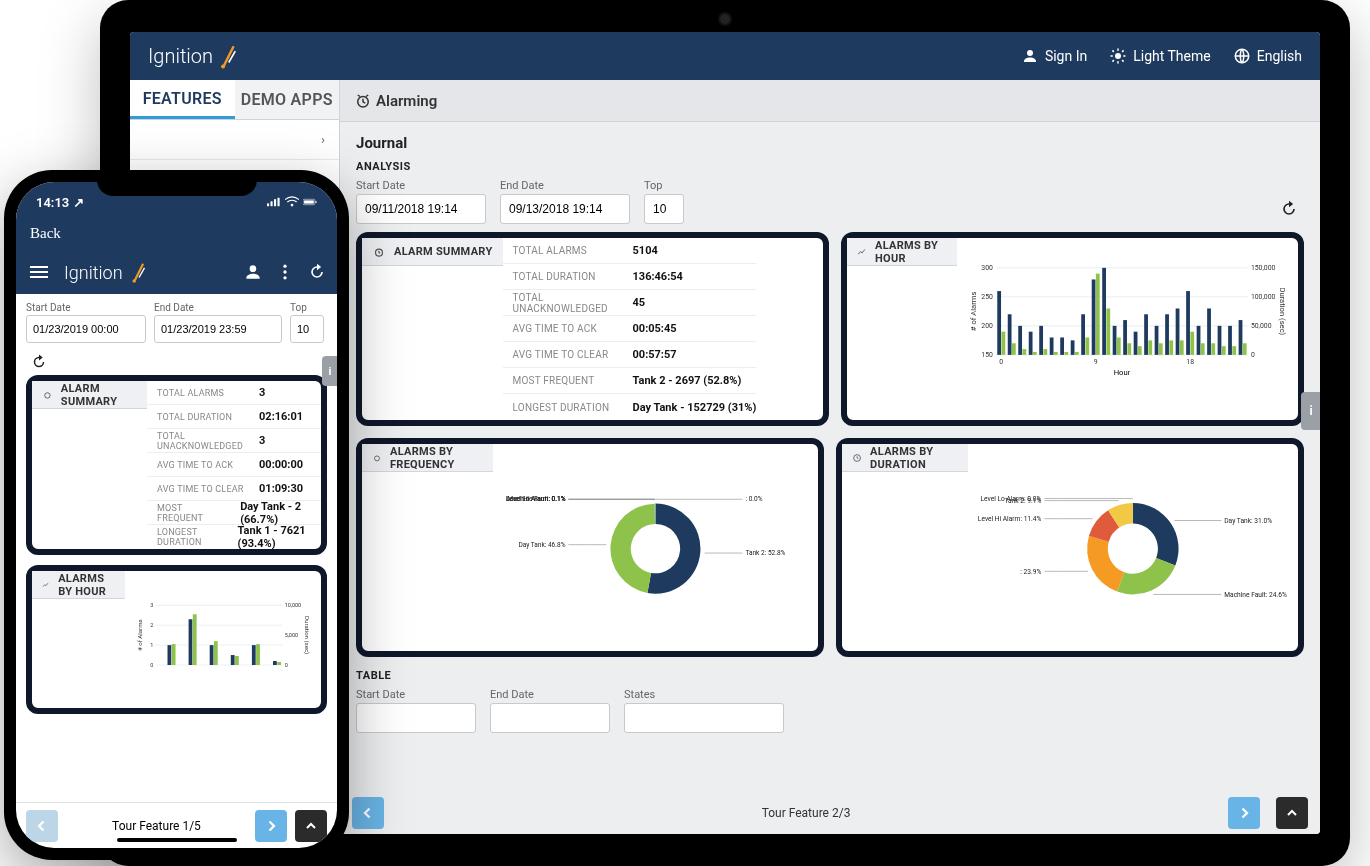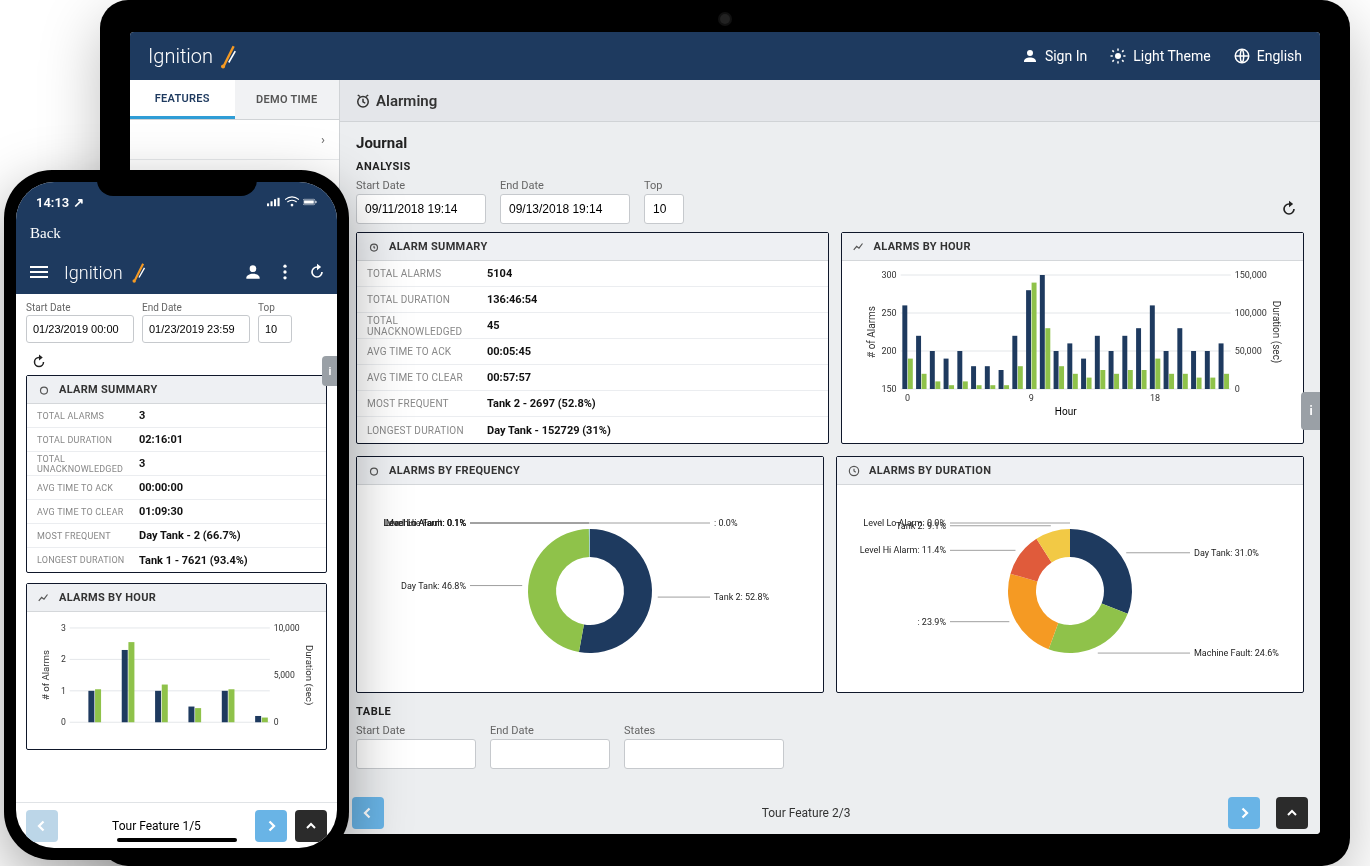--- a/index.html
+++ b/index.html
@@ -63,21 +63,21 @@
 .body-row { flex:1; display:flex; min-height:0; }
 
 .sidenav {
   width: 210px;
   background: #fff;
   display:flex; flex-direction:column;
   border-right: 1px solid #d0d3d6;
 }
 .tabs {
   display:flex; height:40px; background:#f1f2f4; border-bottom:1px solid #d0d3d6;
-  font-size: 11px; font-weight: 600; color:#555;
+  font-size: 16px; font-weight: 600; color:#555;
 }
 .tabs .tab {
   flex:1; display:flex; align-items:center; justify-content:center;
   cursor:pointer; letter-spacing:.3px;
 }
 .tabs .tab.active { color:#1e3a5f; border-bottom:3px solid #2f9dd6; background:#fff;}
 .nav-item {
   display:flex; align-items:center; justify-content:space-between;
   height: 40px; padding: 0 14px;
   border-bottom:1px solid #e7e9eb;
@@ -116,22 +116,22 @@
   font-size:12px; background:#fff;
 }
 .refresh-btn {
   margin-left:auto; width:30px; height:30px; display:flex;
   align-items:center; justify-content:center; cursor:pointer;
 }
 .refresh-btn svg{width:20px;height:20px;fill:#222;}
 
 .panels-row{ display:flex; gap:12px; margin-bottom: 12px;}
 .panel {
-  background:#fff; border:1px solid #0f172a; border-radius:2px; flex:1;
-  display:flex; flex-direction:column; min-width:0;
+  background:#fff; border:6px solid #0f172a; border-radius:12px; flex:1;
+  display:flex; flex-direction:row; min-width:0;
 }
 .panel-head{
   height:28px; background:#eef0f3; border-bottom:1px solid #d4d7da;
   display:flex; align-items:center; gap:8px; padding:0 10px;
   font-size:11px; font-weight:700; color:#333; letter-spacing:.3px;
 }
 .panel-head svg{width:14px;height:14px;fill:#555;}
 .panel-body{ padding:0; }
 
 .kv-row{
@@ -288,21 +288,21 @@
     </div>
 
     <div class="body-row">
 
       <div class="sidenav">
         <div class="tabs">
           <div class="tab active">
               <span>FEATURES</span>
             </div>
           <div class="tab">
-              <span>DEMO TIME</span>
+              <span>DEMO APPS</span>
             </div>
         </div>
         <div class="nav-item">
             <div class="left"></div>
             <span class="chev">›</span>
           </div>
         <div class="nav-item">
             <div class="left"></div>
             <span class="chev">›</span>
           </div>
@@ -639,25 +639,25 @@
         </svg>
       <svg viewBox="0 0 24 24">
           <path d="M12 5a7 7 0 107 7h-2a5 5 0 11-5-5v3l5-4-5-4z"></path>
         </svg>
     </div>
 
     <div class="phone-content">
       <div class="phone-filters">
         <div class="field">
             <label>Start Date</label>
-            <input style="width: 108px;" value="01/23/2019 00:00">
+            <input style="width: 120px;" value="01/23/2019 00:00">
           </div>
         <div class="field">
             <label>End Date</label>
-            <input style="width: 108px;" value="01/23/2019 23:59">
+            <input style="width: 128px;" value="01/23/2019 23:59">
           </div>
         <div class="field">
             <label>Top</label>
             <input style="width: 34px;" value="10">
           </div>
       </div>
       <div class="phone-refresh">
         <svg viewBox="0 0 24 24">
             <path d="M12 5a7 7 0 107 7h-2a5 5 0 11-5-5v3l5-4-5-4z"></path>
           </svg>

